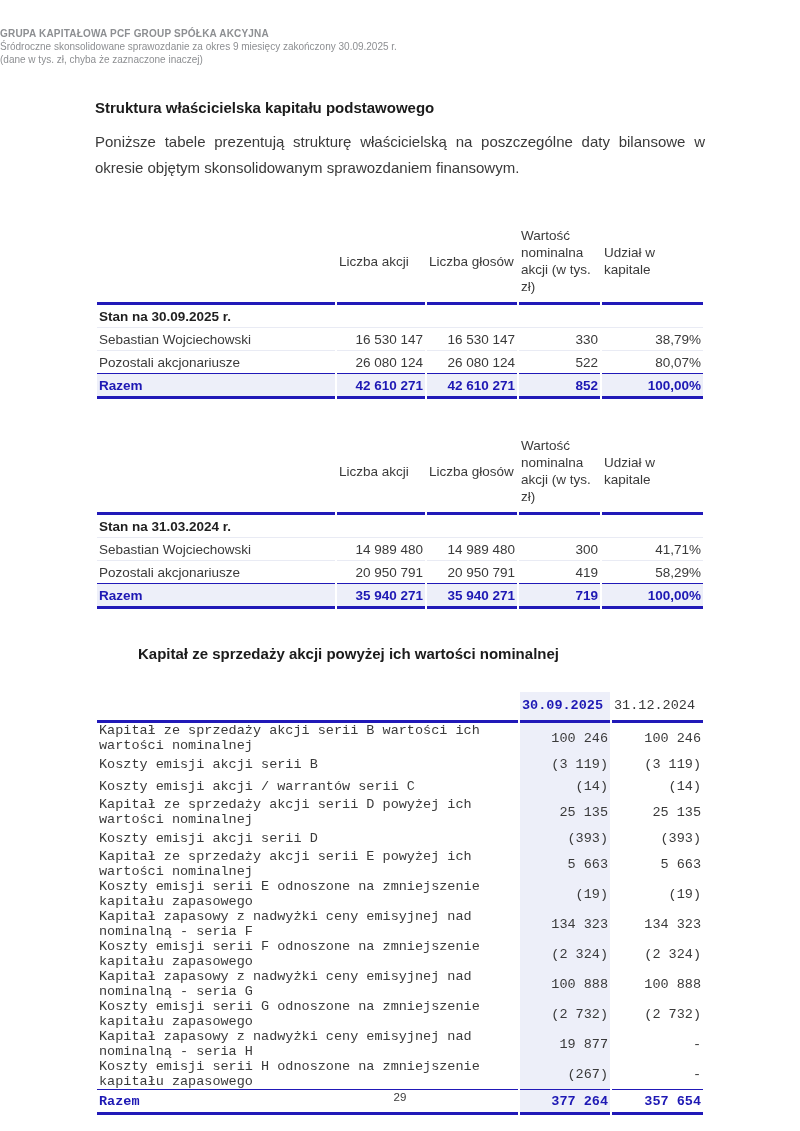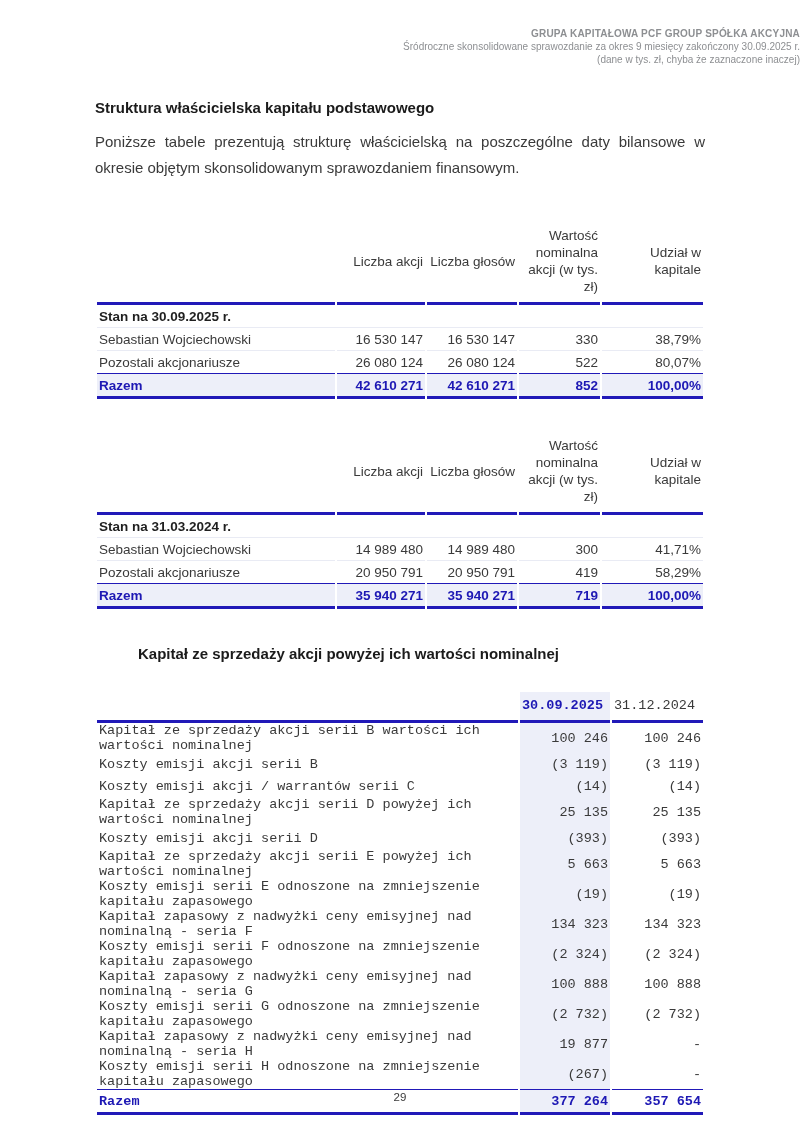--- a/index.html
+++ b/index.html
@@ -7,21 +7,21 @@
     position:relative;
     width:800px;height:1131px;
     background:#ffffff;
     font-family:"Liberation Sans","DejaVu Sans",sans-serif;
     color:#3a3a3a;
     overflow:hidden;
   }
   
   .doc-header{
     padding-top:27px;
-    text-align:right;
+    text-align:left;
     color:#8d8f92;
     font-size:10px;
     line-height:13px;
   }
   .doc-header .l1{font-weight:bold;letter-spacing:.2px;}
   
   .content{margin:0 95px;width:610px;}
   .section-title{
     margin:33px 0 0 0;
     font-size:15px;
@@ -44,21 +44,21 @@
     font-size:13.5px;
     color:#3a3a3a;
   }
   table.own{margin-top:38px;}
   table.own2{margin-top:30px;}
   table.cap{margin-top:30px;font-family:Liberation Mono, monospace;}
   th,td{padding:0 2px;overflow:hidden;}
   
   .own th{
     font-weight:normal;
-    text-align:right;
+    text-align:left;
     vertical-align:middle;
     line-height:17px;
     padding-top:8px;
     padding-bottom:7px;
     border-bottom:3px solid #2119b8;
   }
   .own td{height:22px;vertical-align:middle;}
   .own .num{text-align:right;}
   .own tr.state td{font-weight:bold;color:#1f1f1f;border-bottom:1px solid #e9ebf4;}
   .own tr.data td{border-bottom:1px solid #e9ebf4;}

